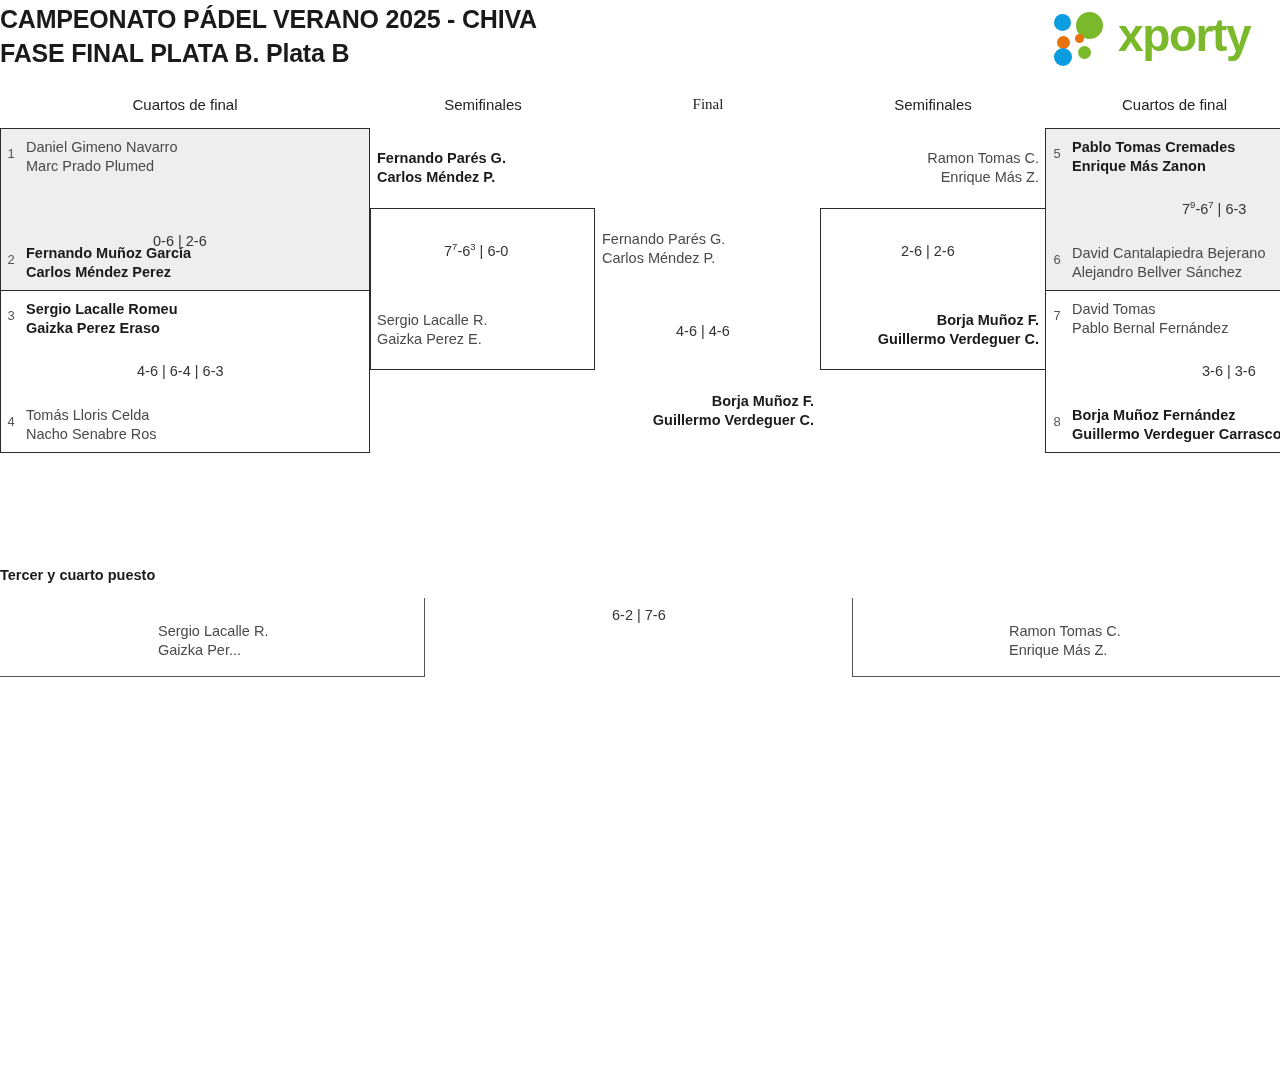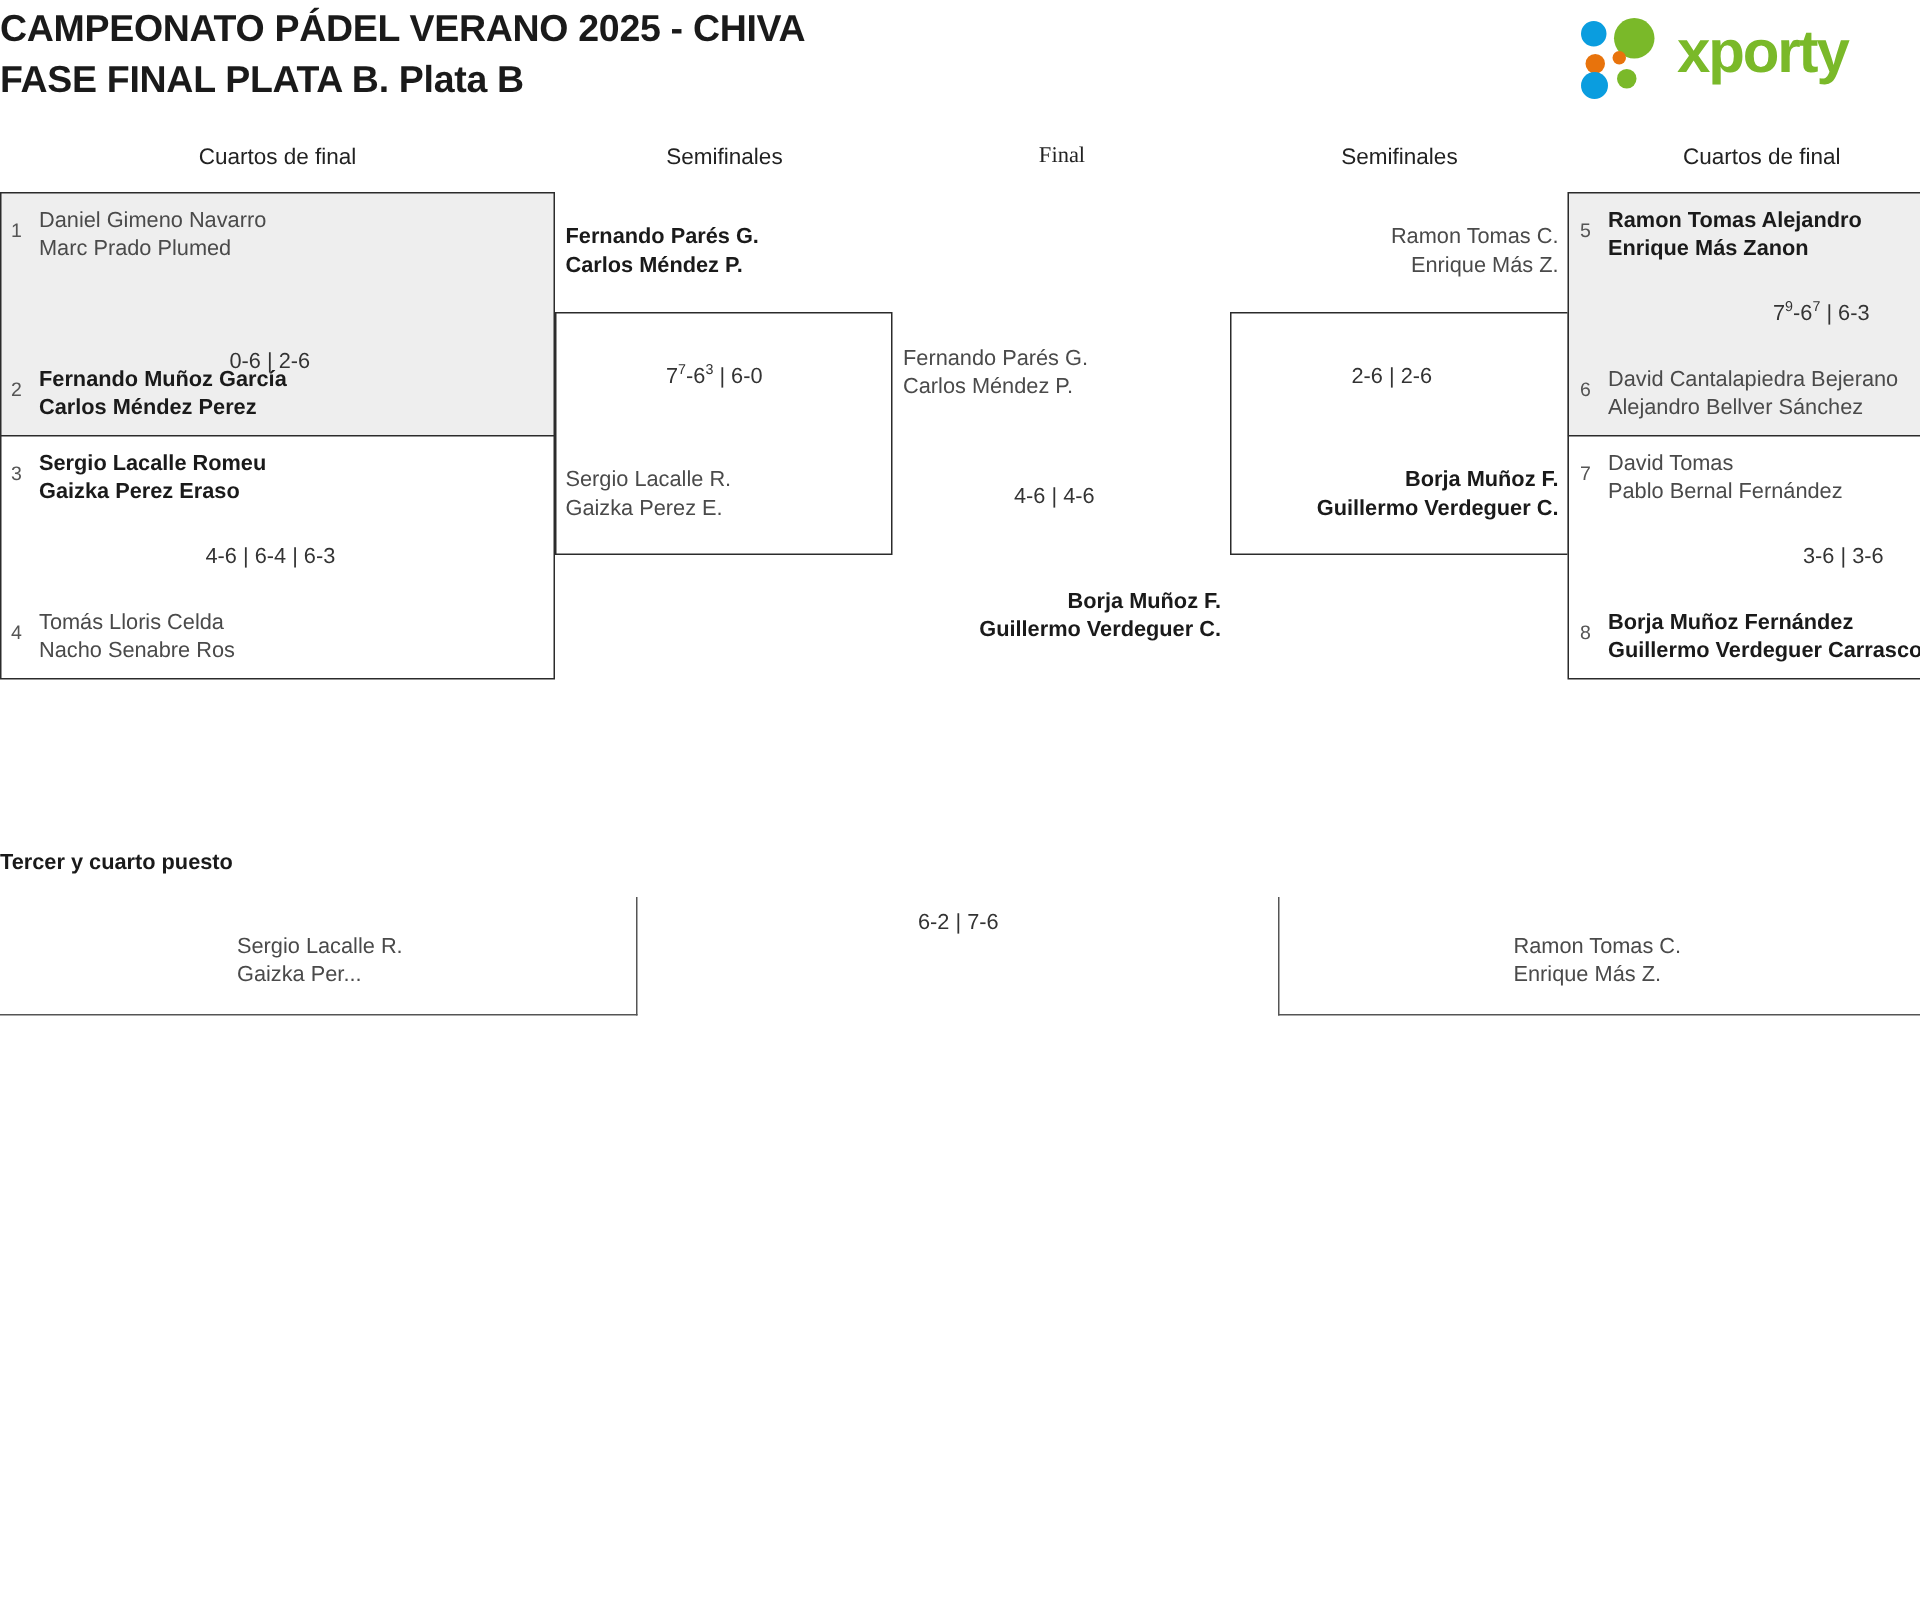--- a/index.html
+++ b/index.html
@@ -28,21 +28,21 @@
   .title-line { display: block; }
 
   .logo {
     position: absolute; right: 0px; top: 4px;
     width: 240px; height: 64px;
   }
   .logo-dots { position: absolute; left: 14px; top: 8px; width: 64px; height: 50px; }
   .dot { position: absolute; border-radius: 50%; }
   .logo-word {
     position: absolute; left: 78px; top: 2px;
-    font-size: 40px; font-weight: 700;
+    font-size: 46px; font-weight: 700;
     letter-spacing: -1.4px;
     line-height: 58px;
   }
 
   
   .round-head {
     position: absolute; top: 96px;
     font-size: 15px; color: #222; text-align: center;
     white-space: nowrap;
   }
@@ -177,21 +177,21 @@
 </div>
 <div class="score" style="left:901px; top:243px;">2-6 | 2-6</div>
 <div class="entry win right" style="left:808px; top:311px; width:231px;">
   <span class="ln">Borja Muñoz F.</span>
   <span class="ln">Guillermo Verdeguer C.</span>
 </div>
 
 <div class="box shaded" style="left:1045px; top:128px; width:260px; height:163px;"></div>
 <div class="seed" style="left:1048px; top:146px;">5</div>
 <div class="entry win" style="left:1072px; top:138px;">
-  <span class="ln">Ramon Tomas Alejandro</span>
+  <span class="ln">Pablo Tomas Cremades</span>
   <span class="ln">Enrique Más Zanon</span>
 </div>
 <div class="score" style="left:1182px; top:201px;text-align:center;">
   <span>7</span><sup>9</sup><span>-6</span><sup>7</sup><span> | 6-3</span>
 </div>
 <div class="seed" style="left:1048px; top:252px;">6</div>
 <div class="entry lose" style="left:1072px; top:244px;">
   <span class="ln">David Cantalapiedra Bejerano</span>
   <span class="ln">Alejandro Bellver Sánchez</span>
 </div>

